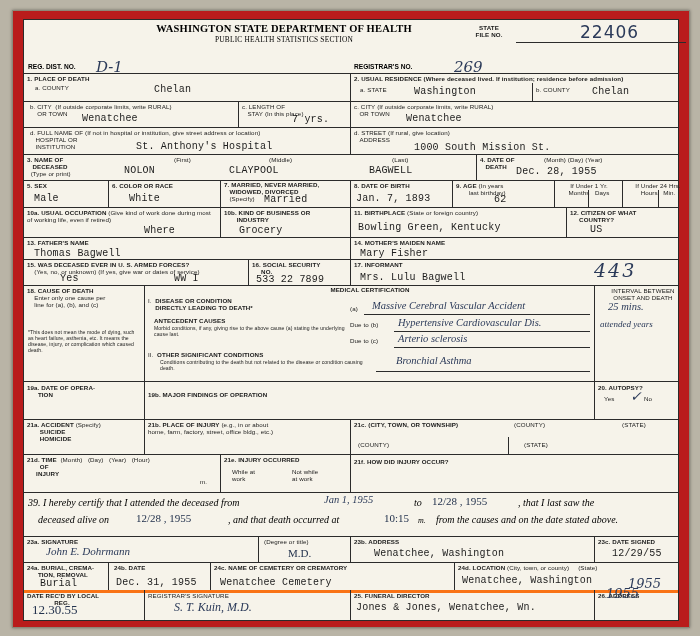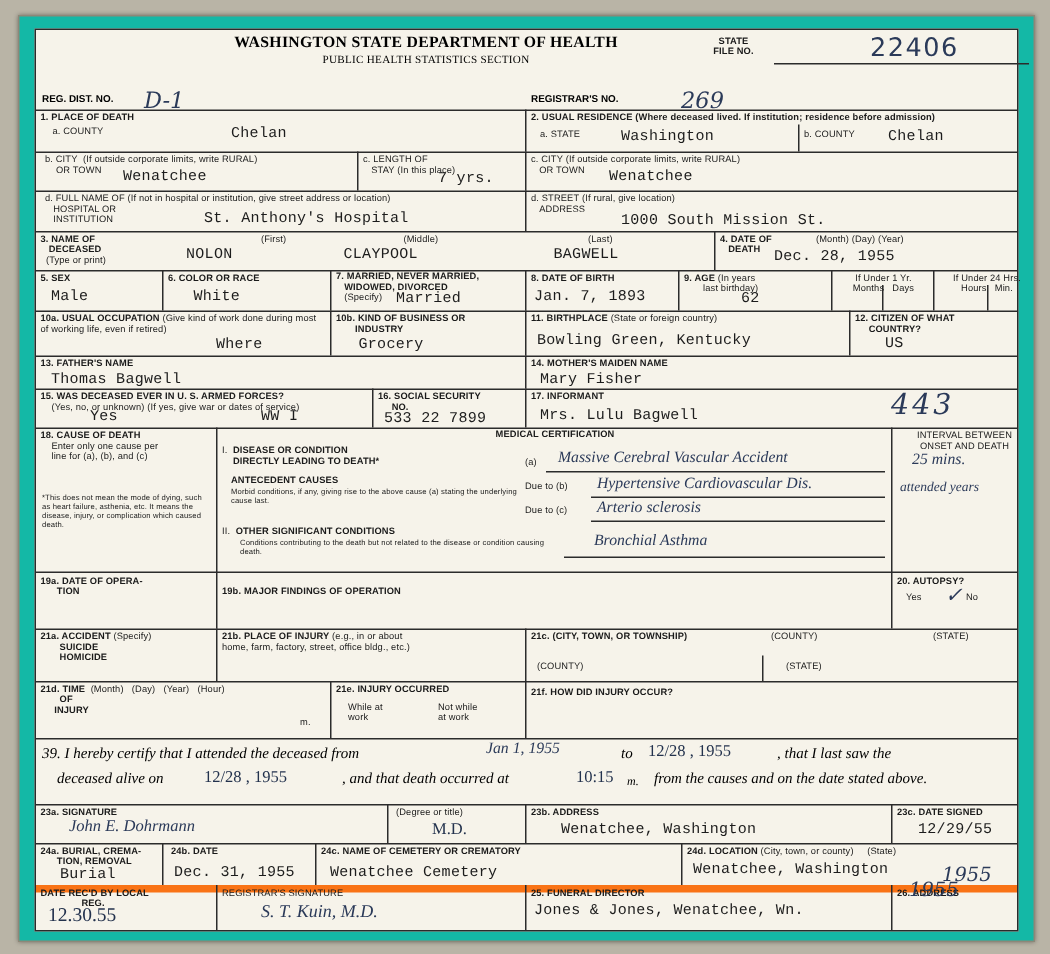--- a/index.html
+++ b/index.html
@@ -6,21 +6,21 @@
   body{
     width:700px;height:636px;
     background:#b9b4a6;
     font-family:"Liberation Serif", serif;
     overflow:hidden;
   }
   .page{
     position:absolute;
     left:12px;top:10px;
     width:676px;height:616px;
-    background:#14b8a6;
+    background:#b91c1c;
     box-shadow:0 0 3px rgba(0,0,0,.4);
     border:1px solid #8d8878;
   }
   .doc{
     position:absolute;
     left:10px;top:8px;right:10px;bottom:6px;
     border:1.4px solid #2b2b2b;
     background:#f6f3ea;
   }
   .lbl{font-size:6.2px;line-height:7px;letter-spacing:.1px;color:#1a1a1a;font-family:"Liberation Sans",sans-serif;}
@@ -283,21 +283,21 @@
       <div class="lbl" style="position:absolute;left:3px;top:2px;"><b>23a. SIGNATURE</b></div>
       <div class="cursive" style="position:absolute;left:22px;top:9px;font-size:11px;">John E. Dohrmann</div>
       <div class="lbl" style="position:absolute;left:240px;top:2px;">(Degree or title)</div>
       <div class="hand" style="position:absolute;left:264px;top:11px;">M.D.</div>
       <div class="lbl" style="position:absolute;left:330px;top:2px;"><b>23b. ADDRESS</b></div>
       <div class="type" style="position:absolute;left:350px;top:12px;">Wenatchee, Washington</div>
       <div class="lbl" style="position:absolute;left:574px;top:2px;"><b>23c. DATE SIGNED</b></div>
       <div class="type" style="position:absolute;left:588px;top:12px;">12/29/55</div>
     </div>
 
-    <div style="position:absolute;left:0;right:0;top:542px;height:28px;border-bottom:5px solid #f97316;">
+    <div style="position:absolute;left:0;right:0;top:542px;height:28px;border-bottom:3px solid #f97316;">
       <div class="vline" style="left:84px;"></div>
       <div class="vline" style="left:186px;"></div>
       <div class="vline" style="left:430px;"></div>
       <div class="lbl" style="position:absolute;left:3px;top:2px;width:80px;"><b>24a. BURIAL, CREMA-<br>&nbsp;&nbsp;&nbsp;&nbsp;&nbsp;&nbsp;TION, REMOVAL</b></div>
       <div class="type" style="position:absolute;left:16px;top:16px;">Burial</div>
       <div class="lbl" style="position:absolute;left:90px;top:2px;"><b>24b. DATE</b></div>
       <div class="type" style="position:absolute;left:92px;top:15px;">Dec. 31, 1955</div>
       <div class="lbl" style="position:absolute;left:190px;top:2px;"><b>24c. NAME OF CEMETERY OR CREMATORY</b></div>
       <div class="type" style="position:absolute;left:196px;top:15px;">Wenatchee Cemetery</div>
       <div class="lbl" style="position:absolute;left:434px;top:2px;"><b>24d. LOCATION</b>&nbsp;(City, town, or county)&nbsp;&nbsp;&nbsp;&nbsp;&nbsp;(State)</div>

